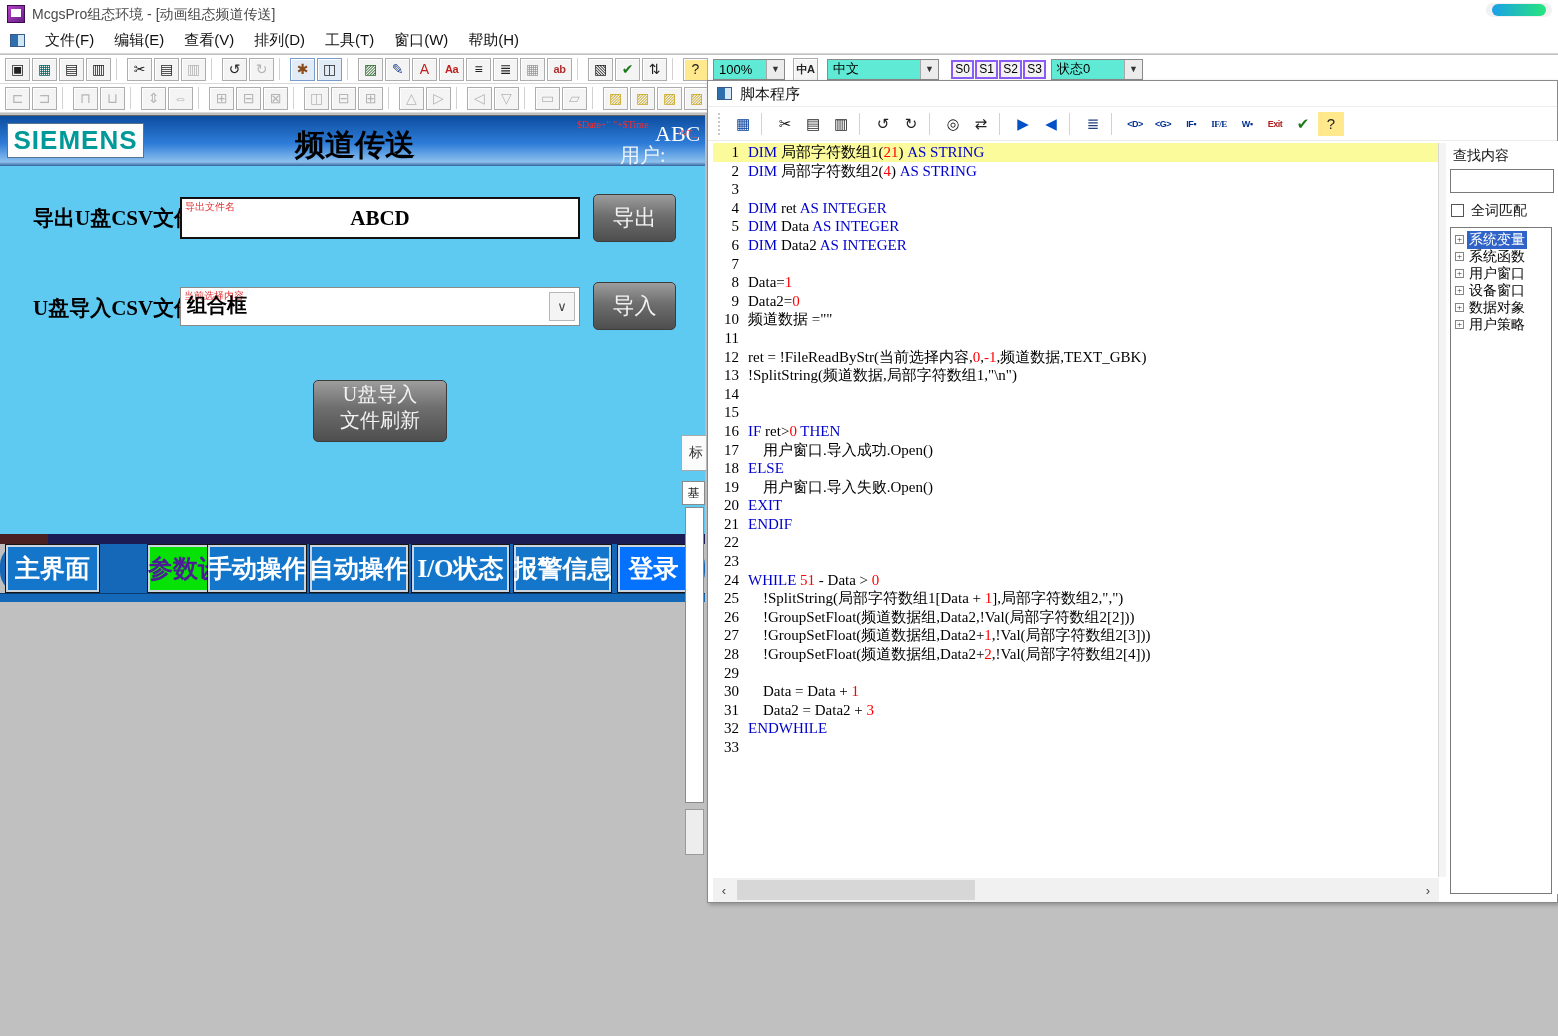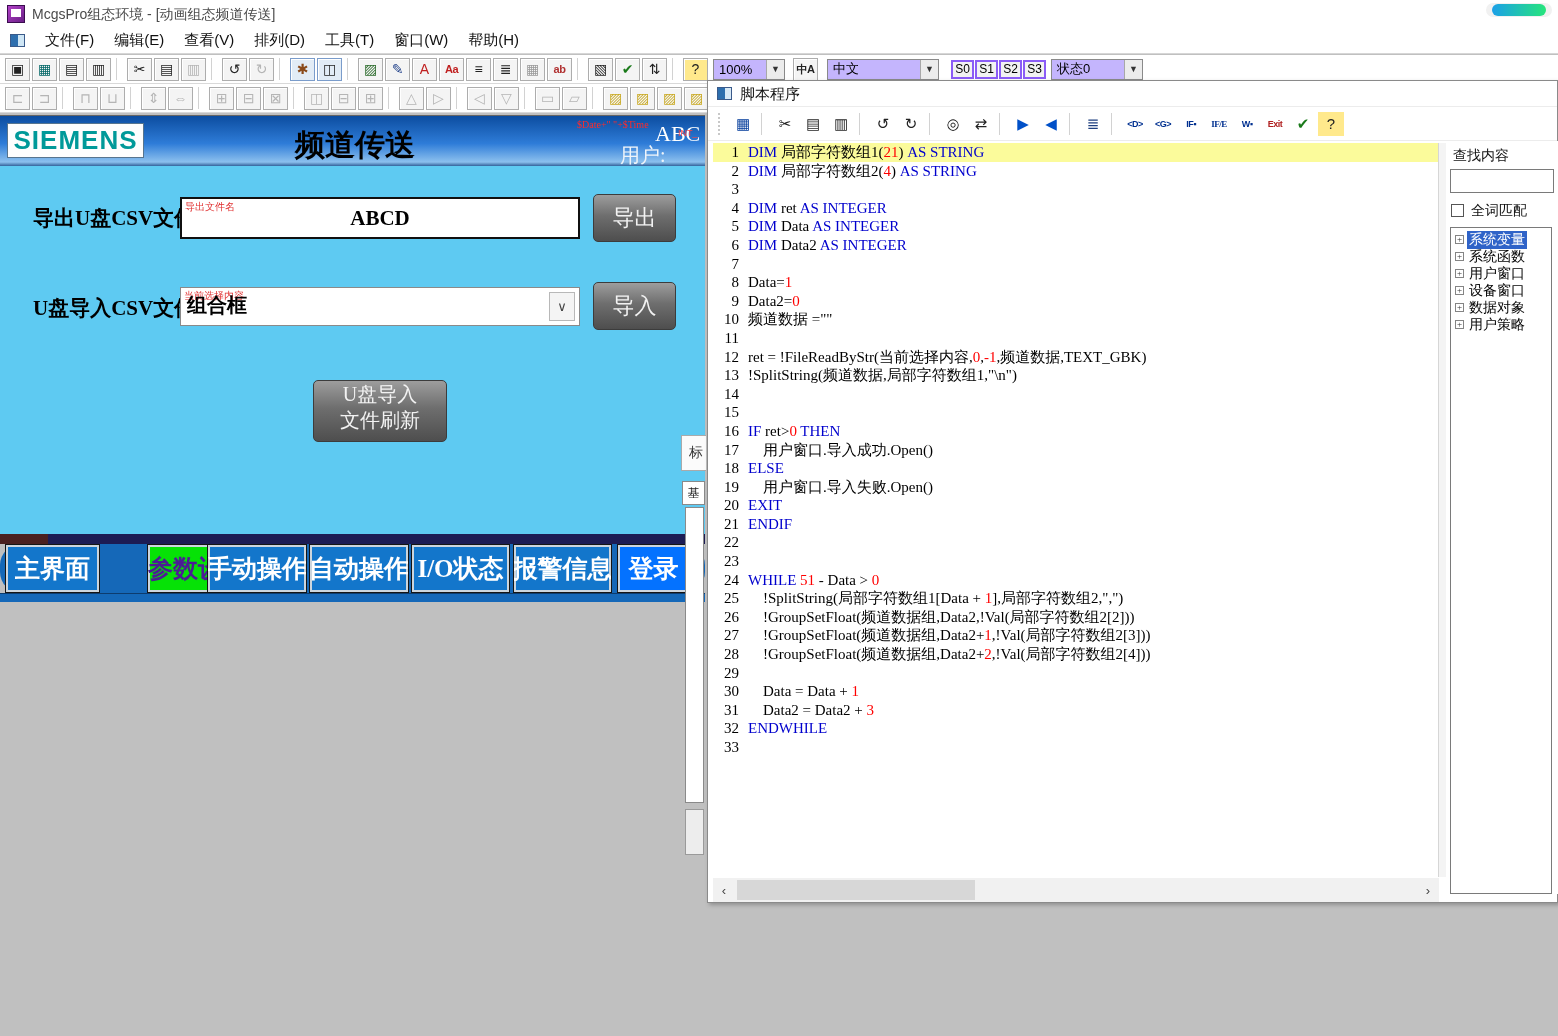--- a/index.html
+++ b/index.html
@@ -26,21 +26,21 @@
   .toolbar { left:0; width:1558px; height:29px; background:#fff; border-bottom:1px solid #d9d9d9;
     display:flex; align-items:center; padding-left:4px; }
   #tb1 { top:55px; } #tb2 { top:84px; }
   .tbtn { width:25px; height:23px; margin:0 1px; background:#f4f4f4; border:1px solid #adadad;
     box-shadow:inset 1px 1px 0 #fff; display:flex; align-items:center; justify-content:center;
     font-size:14px; color:#222; }
   .tbtn.active { background:#e2ecf6; border-color:#7a9ccb; }
   .tbtn.dis { color:#b5b5b5; }
   .tbtn .tg { font-size:11px; font-weight:bold; letter-spacing:-0.5px; }
   .tsep { width:7px; height:22px; border-left:1px solid #d2d2d2; margin:0 3px 0 4px; }
-  .combo { height:21px; background:#c4b5fd; border:1px solid #8a8a8a; display:flex; align-items:center;
+  .combo { height:21px; background:#5eead4; border:1px solid #8a8a8a; display:flex; align-items:center;
     font-size:13px; }
   .combo .cv { flex:1; padding-left:5px; white-space:nowrap; overflow:hidden; }
   .combo .cbtn { width:18px; height:100%; background:#ececec; border-left:1px solid #a8a8a8;
     display:flex; align-items:center; justify-content:center; font-size:9px; color:#333; }
   .sbtn { width:23px; height:19px; background:#f2f2f2; border:2px solid #8b5cf6; font-size:12px;
     display:flex; align-items:center; justify-content:center; margin-right:1px; }
 
   
   #workspace { left:0; top:113px; width:1558px; height:923px; background:#c0c0c0; }
 

